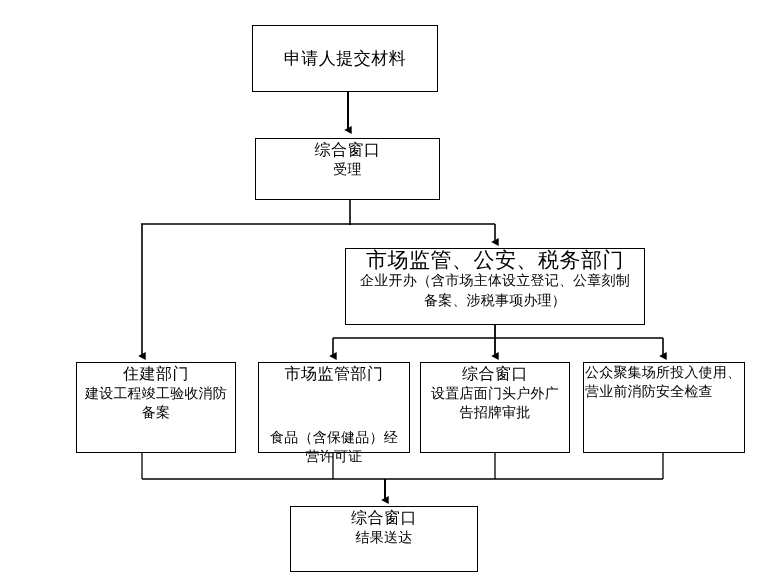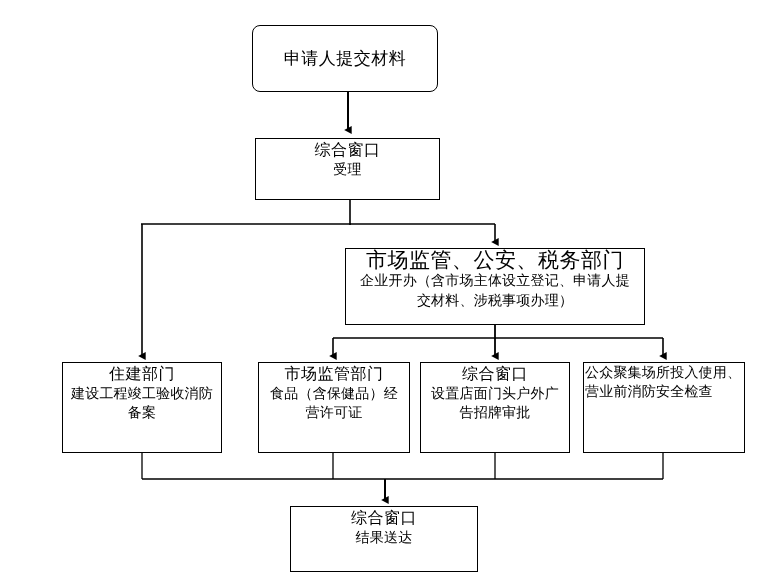--- a/index.html
+++ b/index.html
@@ -47,21 +47,20 @@
   .node .subtitle {
     font-size: 14px;
     line-height: 19px;
     text-align: center;
     padding: 0 7px;
     letter-spacing: 0.2px;
   }
   .node.single {
     justify-content: center;
     padding-top: 0;
-    border-radius: 8px;
   }
   .node.single .title {
     font-size: 17px;
   }
   .node.left-sub .subtitle {
     text-align: left;
     width: 100%;
     padding: 0 6px 0 8px;
   }
   .node.wide .title {
@@ -124,29 +123,29 @@
     <div class="title">申请人提交材料</div>
   </div>
 
   <div class="node" style="left:255px; top:138px; width:185px; height:62px;">
     <div class="title">综合窗口</div>
     <div class="subtitle">受理</div>
   </div>
 
   <div class="node wide" style="left:345px; top:248px; width:300px; height:77px;">
     <div class="title">市场监管、公安、税务部门</div>
-    <div class="subtitle">企业开办（含市场主体设立登记、申请人提交材料、涉税事项办理）</div>
+    <div class="subtitle">企业开办（含市场主体设立登记、公章刻制备案、涉税事项办理）</div>
   </div>
 
-  <div class="node mid" style="left:62px; top:362px; width:160px; height:91px;">
+  <div class="node mid" style="left:76px; top:362px; width:160px; height:91px;">
     <div class="title">住建部门</div>
     <div class="subtitle">建设工程竣工验收消防备案</div>
   </div>
 
-  <div class="node mid" style="left:258px; top:362px; width:152px; height:91px;">
+  <div class="node mid" style="left:258px; top:362px; width:152px; height:91px;gap:44px;">
     <div class="title">市场监管部门</div>
     <div class="subtitle">食品（含保健品）经营许可证</div>
   </div>
 
   <div class="node mid" style="left:420px; top:362px; width:150px; height:91px;">
     <div class="title">综合窗口</div>
     <div class="subtitle">设置店面门头户外广告招牌审批</div>
   </div>
 
   <div class="node mid left-sub" style="left:583px; top:362px; width:162px; height:91px;">

